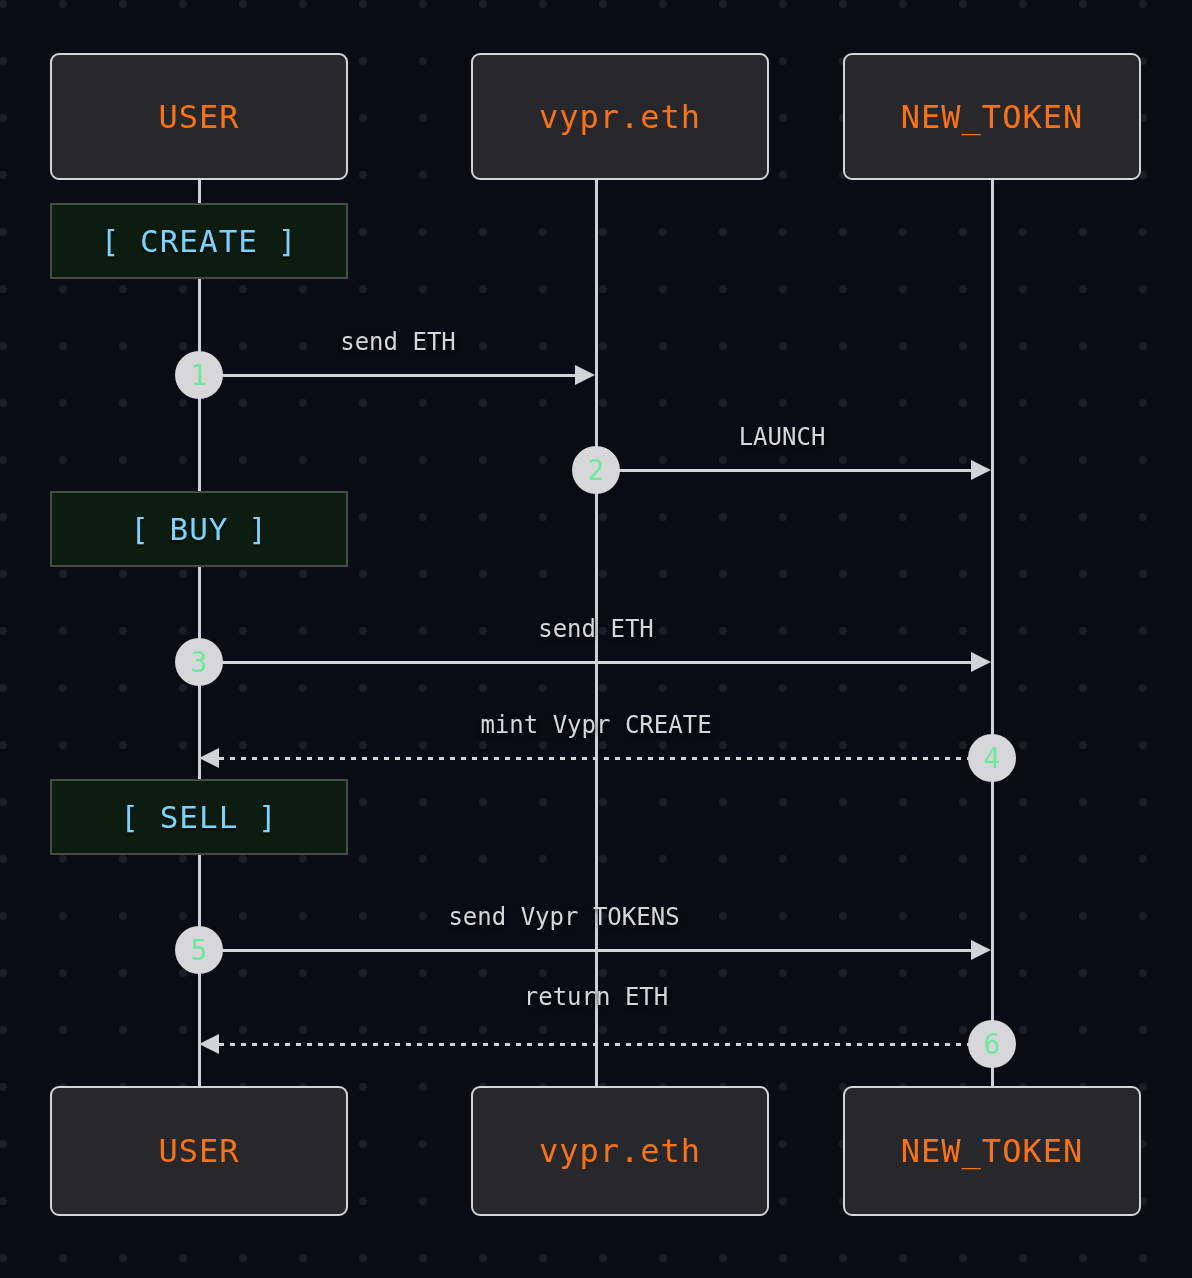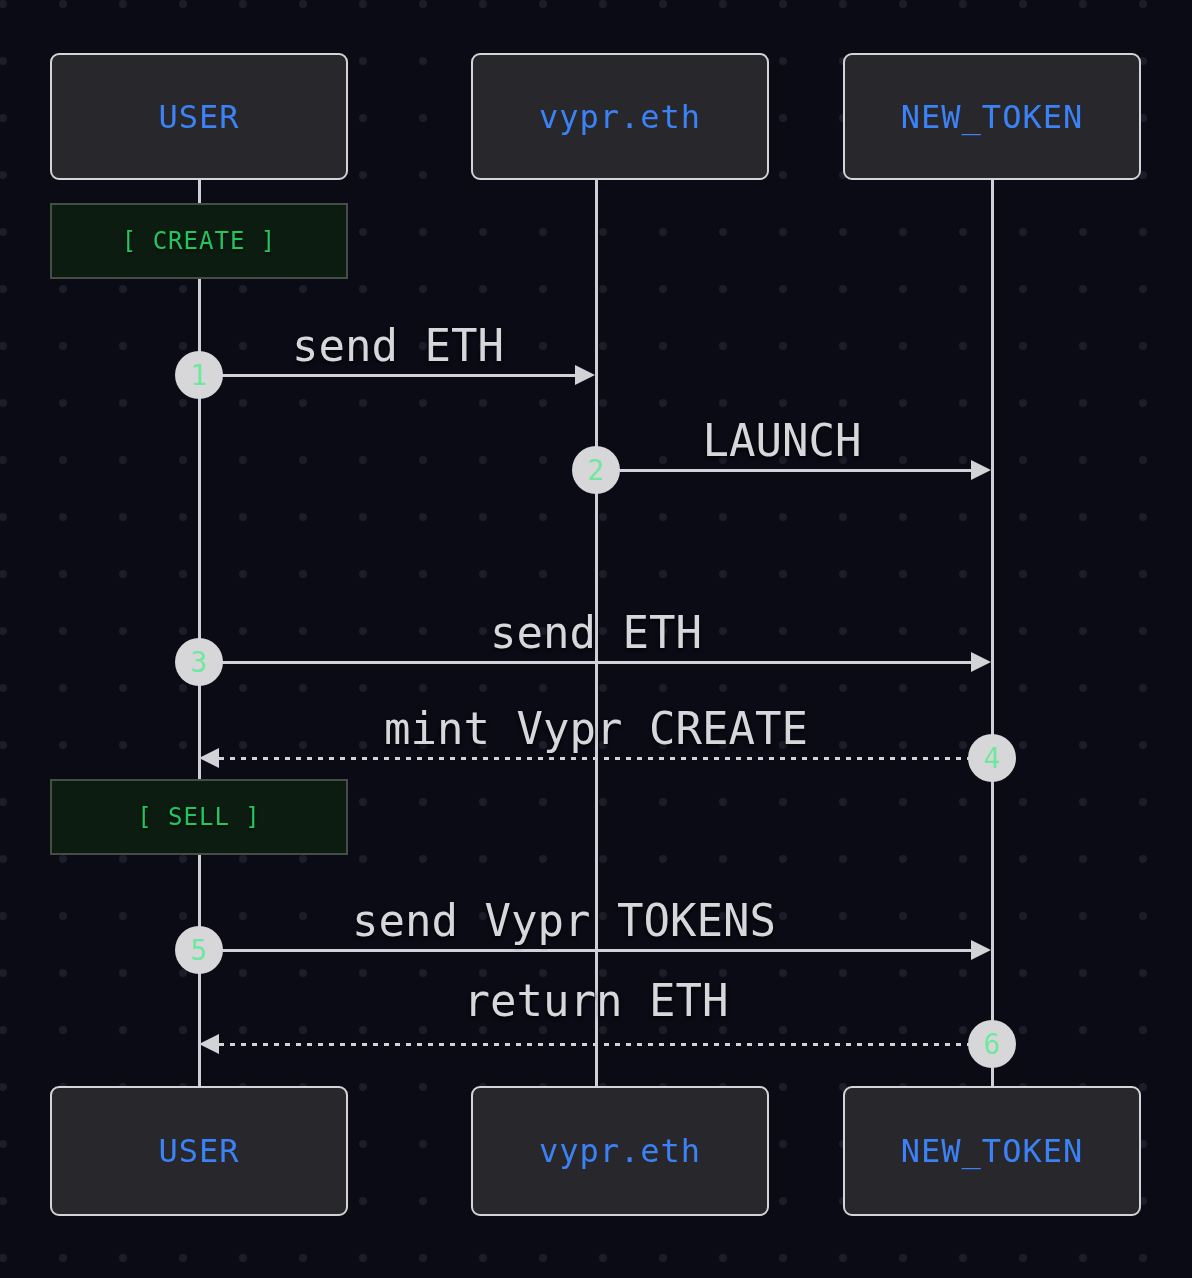--- a/index.html
+++ b/index.html
@@ -14,43 +14,44 @@
     font-family:"DejaVu Sans Mono","Liberation Mono",monospace;
   }
   
   .lifeline{position:absolute;top:180px;height:906px;width:3px;background:#cfd0d5;}
   .life-1{left:198px}.life-2{left:595px}.life-3{left:991px}
   
   .actor{
     position:absolute;width:294px;height:123px;
     background:#28282c;border:2px solid #d3d4d8;border-radius:9px;
     display:flex;align-items:center;justify-content:center;
-    color:#3b82f6;font-size:32px;letter-spacing:1px;
+    color:#f97316;font-size:32px;letter-spacing:1px;
   }
   .actor.top{top:53px}.actor.bottom{top:1086px;height:126px}
   .a1{left:50px}.a2{left:471px}.a3{left:843px}
   
   .phase{
     position:absolute;left:50px;width:294px;height:72px;
     background:#0d1c11;border:2px solid #454e45;
     display:flex;align-items:center;justify-content:center;
-    color:#22c55e;font-size:24px;letter-spacing:1px;
+    color:#7dd3fc;font-size:31px;letter-spacing:1px;
     text-shadow:0 2px 3px rgba(0,0,0,.6);
   }
   .ph-create{top:203px}.ph-buy{top:491px}.ph-sell{top:779px}
   
   .mline{position:absolute;height:3px;background:#d2d3d7;}
   .mline.dotted{background:repeating-linear-gradient(90deg,#d2d3d7 0 5px,transparent 5px 11px);}
   .mhead{position:absolute;width:0;height:0;border-top:10px solid transparent;border-bottom:10px solid transparent;}
   .mhead.right{border-left:20px solid #d2d3d7;}
   .mhead.left{border-right:20px solid #d2d3d7;}
   .mlabel{
     position:absolute;transform:translateX(-50%);
-    color:#d6d7db;font-size:44px;white-space:nowrap;
+    color:#d6d7db;font-size:24px;white-space:nowrap;
     text-shadow:0 2px 4px rgba(0,0,0,.85);
+    margin-top:8px;
   }
   .mcircle{
     position:absolute;width:48px;height:48px;border-radius:50%;
     background:#d7d7d9;display:flex;align-items:center;justify-content:center;
     color:#6fe89d;font-size:28px;
   }
   
   .m1-line{left:199px;top:374px;width:379px}
   .m1-head{left:575px;top:365px}
   .m1-label{left:398px;top:320px}
@@ -95,20 +96,23 @@
   </div>
   <div class="actor top a2">
     <span>vypr.eth</span>
   </div>
   <div class="actor top a3">
     <span>NEW_TOKEN</span>
   </div>
 
   <div class="phase ph-create">
     <span>[ CREATE ]</span>
+  </div>
+  <div class="phase ph-buy">
+    <span>[ BUY ]</span>
   </div>
   <div class="phase ph-sell">
     <span>[ SELL ]</span>
   </div>
 
   <div class="mline m1-line"></div>
   <div class="mhead right m1-head"></div>
   <div class="mlabel m1-label">send ETH</div>
   <div class="mcircle m1-circ">
     <span>1</span>

